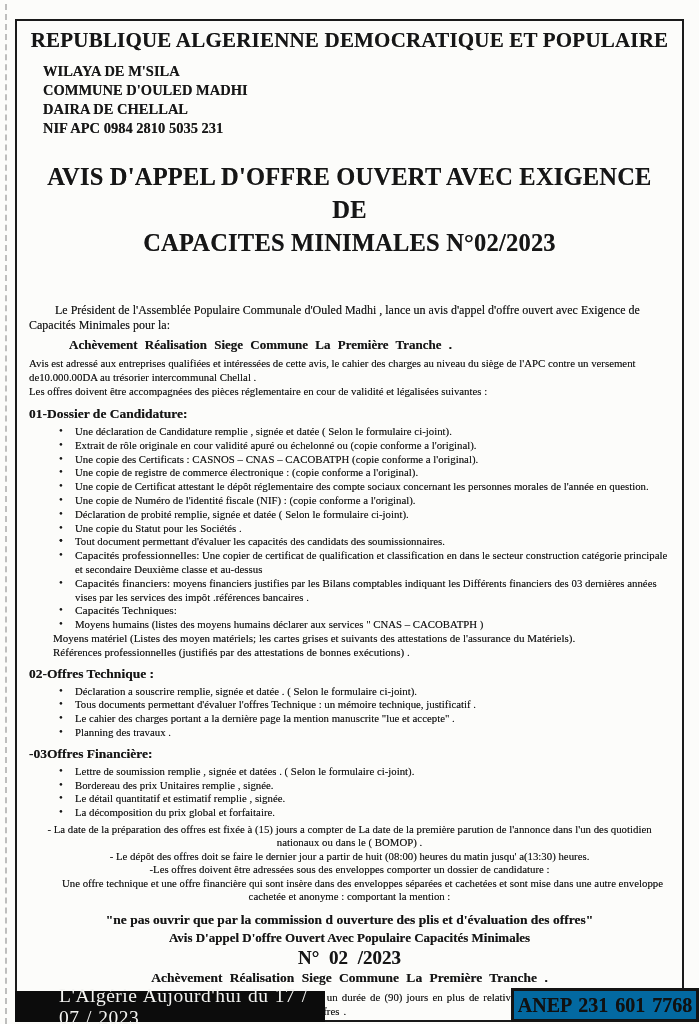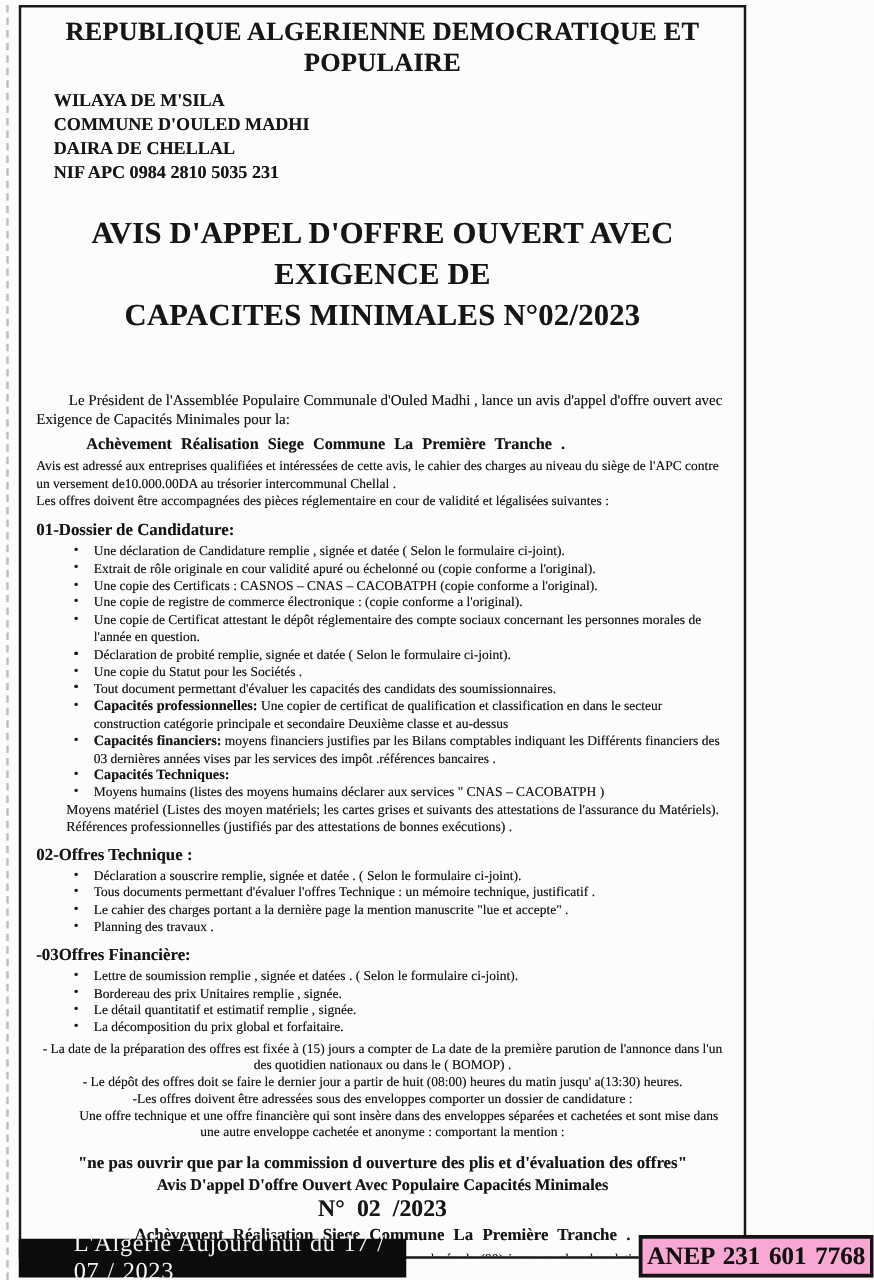--- a/index.html
+++ b/index.html
@@ -12,21 +12,21 @@
   .page {
     position:relative; width:699px; height:1024px;
     background:#fcfcfa; overflow:hidden;
     text-shadow:0 0 .4px rgba(20,20,20,.55);
   }
   .scan-edge {
     position:absolute; left:5px; top:4px; bottom:0; width:0;
     border-left:2px dashed #8d8d8d; opacity:.55;
   }
   .frame {
-    position:absolute; left:15px; top:4px; width:582px; height:1003px;
+    position:absolute; left:15px; top:19px; width:669px; height:1003px;
     border:2px solid #1a1a1a; padding:7px 12px 0 12px; overflow:hidden;
     background:transparent;
   }
   .republic {
     text-align:center; font-weight:bold; font-size:21px; line-height:25px;
     letter-spacing:.2px;
   }
   .admin { margin:9px 0 0 14px; }
   .admin p { font-weight:bold; font-size:14.5px; line-height:19px; }
   .notice-title {
@@ -41,41 +41,41 @@
   }
   .body-p { font-size:10.8px; line-height:14px; }
   .sec-heading { font-weight:bold; font-size:13.5px; line-height:18px; margin-top:7px; }
   .sec-heading.mt6 { margin-top:5px; }
   .bullets { margin-top:2px; }
   .bullet {
     position:relative; padding-left:46px; padding-right:2px;
     font-size:10.8px; line-height:13.8px;
   }
   .bullet .dot { position:absolute; left:30px; top:-1px; font-size:11px; }
-  .bullet .lead { font-weight:bold; font-size:11.4px; }
+  .bullet .lead { font-weight:normal; font-size:11.4px; }
   .plain-line { margin-left:24px; font-size:11px; line-height:13.8px; }
   .notes { margin-top:3px;text-align:center; }
   .notes p { font-size:10.8px; line-height:13.4px; }
   .note-indent { text-indent:26px; }
   .mention { text-align:center; font-weight:bold; }
   .mention .m1 { font-size:13.5px; line-height:19px; margin-top:7px; }
   .mention .m2 { font-size:13px;   line-height:17px; }
   .mention .m3 { font-size:19px;   line-height:23px; word-spacing:5px; }
   .mention .m4 { font-size:13.5px; line-height:18px; word-spacing:4px; }
   .closing { margin-top:4px; }
   .closing p { font-size:10.8px; line-height:13.2px; word-spacing:1.5px; }
   .footer-left {
     position:absolute; left:15px; top:991px; width:310px; height:31px;
     background:#0c0c0c; color:#f4f4f2;
     font-size:19.5px; display:flex; align-items:center; justify-content:center;
     letter-spacing:.5px; word-spacing:1px; text-shadow:none;padding-left:44px;
   }
   .footer-right {
     position:absolute; left:511px; top:988px; width:188px; height:34px;
-    background:#f9a8d4; border:3px solid #141414; color:#111;
+    background:#0369a1; border:3px solid #141414; color:#111;
     font-weight:bold; font-size:20px; display:flex; align-items:center; justify-content:center;
     word-spacing:2px;
   }
 </style>
 </head>
 <body>
 
 <div class="page">
 
   <div class="scan-edge"></div>
@@ -136,20 +136,21 @@
 
         <div class="bullet">
           <span class="dot">•</span>
           
           <span>Une copie de Certificat attestant le dépôt réglementaire des compte sociaux concernant les personnes morales de l'année en question.</span>
         </div>
 
         <div class="bullet">
           <span class="dot">•</span>
           
+          <span>Une copie de Numéro de l'identité fiscale (NIF) : (copie conforme a l'original).</span>
         </div>
 
         <div class="bullet">
           <span class="dot">•</span>
           
           <span>Déclaration de probité remplie, signée et datée ( Selon le formulaire ci-joint).</span>
         </div>
 
         <div class="bullet">
           <span class="dot">•</span>

